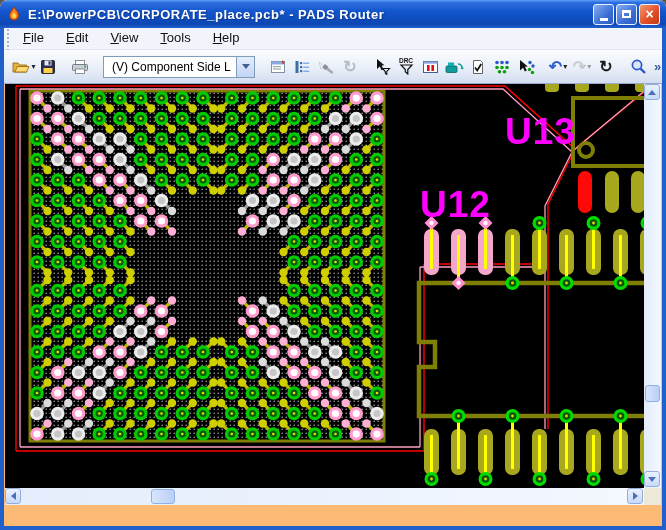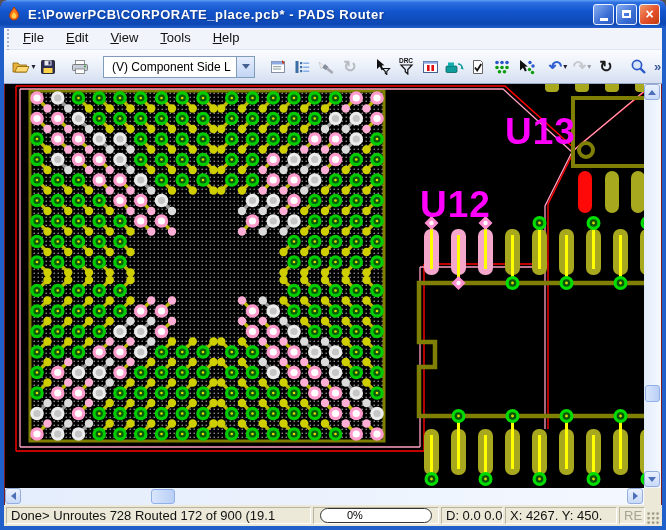--- a/index.html
+++ b/index.html
@@ -1,16 +1,16 @@
 <!DOCTYPE html>
 <html><head>
 <meta charset="utf-8">
 <style>
   html,body{margin:0;padding:0;background:#555;}
-  #win{position:relative;width:666px;height:530px;background:#7f1d1d;overflow:hidden;
+  #win{position:relative;width:666px;height:530px;background:#fdba74;overflow:hidden;
        border-radius:7px 7px 0 0;font-family:"Liberation Sans",sans-serif;}
   
   #titlebar{position:absolute;left:0;top:0;width:666px;height:28px;box-sizing:border-box;
     background:linear-gradient(180deg,#5EA1F7 0%,#2D6FE0 9%,#1355CE 40%,#0D47B3 86%,#2360CF 100%);
     border-radius:7px 7px 0 0;display:flex;align-items:center;padding:0 6px;}
   #title-text{color:#fff;font-weight:bold;font-size:13px;margin-left:6px;white-space:nowrap;
     text-shadow:1px 1px 1px #103a8a;letter-spacing:.5px;flex:1;overflow:hidden;}
   .tb-ctl{width:21px;height:21px;border-radius:3px;border:1px solid #EAF2FF;margin-left:2px;
     display:flex;align-items:center;justify-content:center;box-sizing:border-box;}
   .ctl-blue{background:linear-gradient(135deg,#89AEF0 0%,#3B6FD6 60%,#2C5BC0 100%);}
@@ -1624,26 +1624,14 @@
     <div class="sb-btn" style="left:0;top:0;">
         <span class="tri-lf2"></span>
       </div>
     <div class="sb-thumb" style="left:146px;top:1px;width:24px;height:15px;"></div>
     <div class="sb-btn" style="left:622px;top:0;">
         <span class="tri-rt2"></span>
       </div>
   </div>
   <div style="position:absolute;left:644px;top:488px;width:17px;height:17px;background:#ECE9D8;"></div>
 
-  <div id="statusbar">
-    <div class="sp" id="sp-msg">Done&gt; Unroutes 728  Routed 172 of 900 (19.1</div>
-    <div class="sp" style="width:126px;">
-      <div id="pbar">
-          <span>0%</span>
-        </div>
-    </div>
-    <div class="sp" style="width:62px;">D: 0.0 0.0</div>
-    <div class="sp" style="width:112px;">X: 4267.  Y:  450.</div>
-    <div class="sp" id="sp-mode">RE</div>
-    <div id="grip"></div>
-  </div>
 
 </div>
 
 </body></html>

